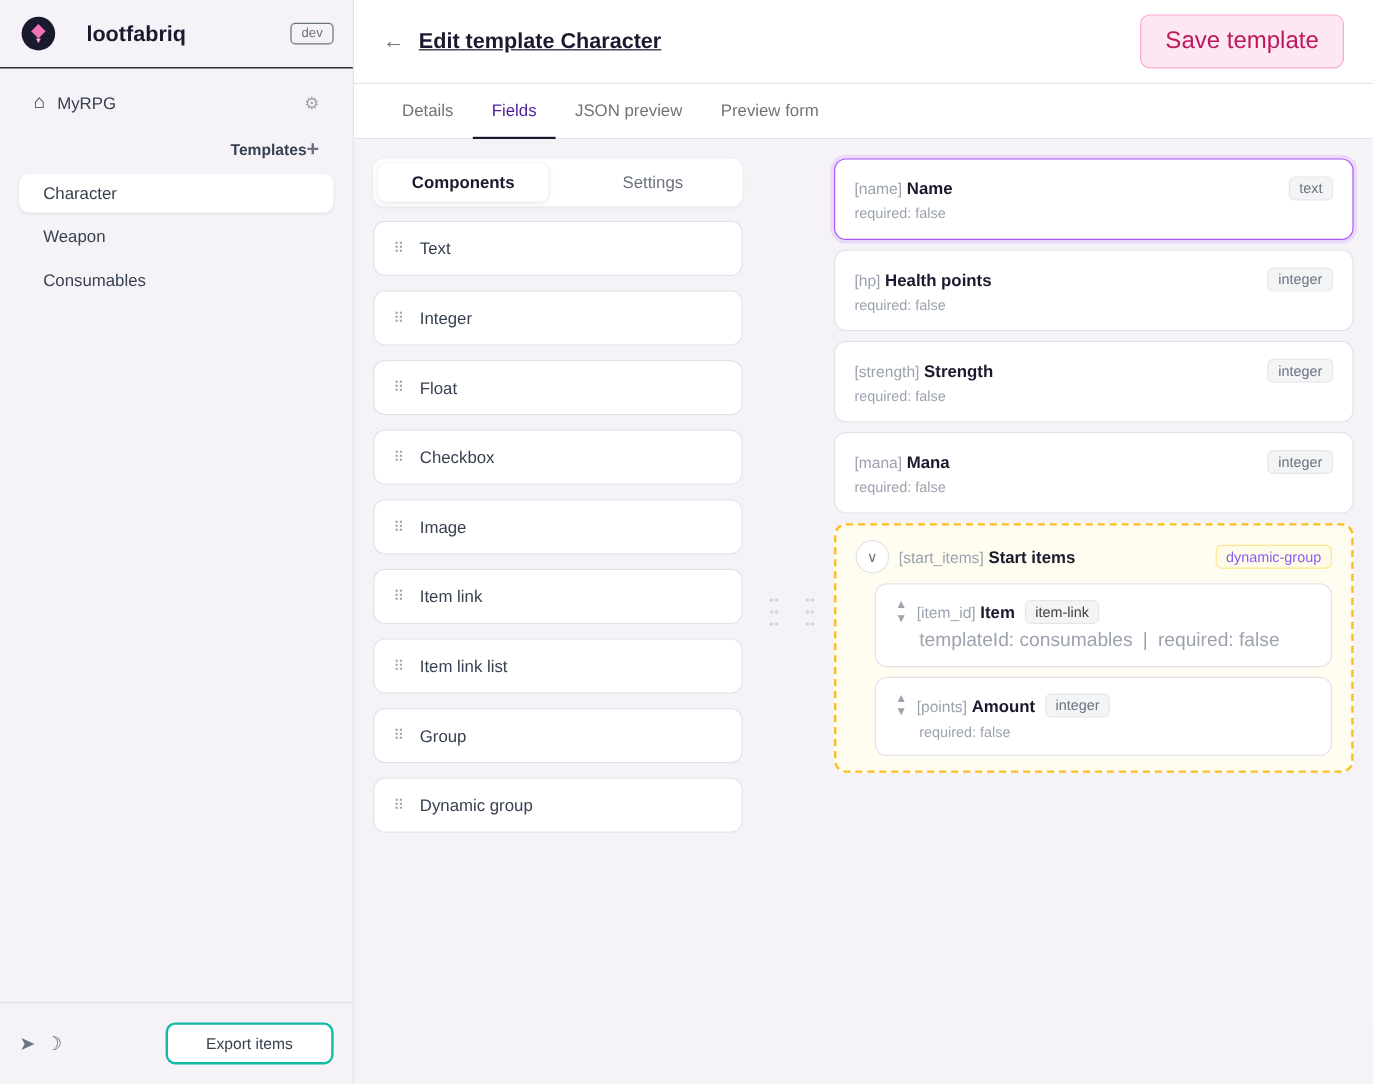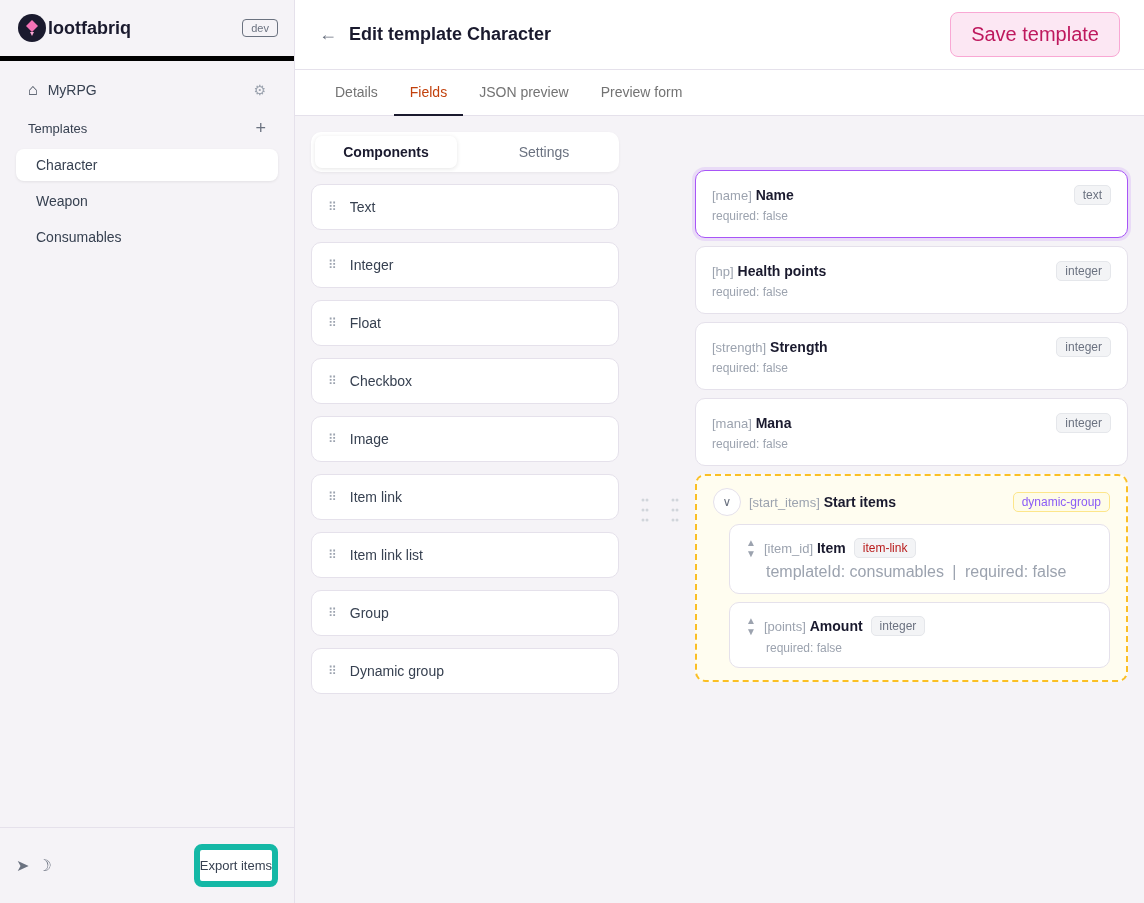--- a/index.html
+++ b/index.html
@@ -11,22 +11,22 @@
       background: #f5f3f7;
       display: flex;
       flex-direction: column;
       border-right: 1px solid #e5e1eb;
       height: 100%;
     }
     .sidebar-header {
       display: flex;
       align-items: center;
       padding: 12px 16px;
-      gap: 0;
-      border-bottom: 5px solid #000000;
+      gap: 24px;
+      border-bottom: 1px solid #000000;
     }
     .logo-icon {
       width: 32px;
       height: 32px;
     }
     .logo-text {
       font-size: 18px;
       font-weight: 700;
       color: #1a1a2e;
     }
@@ -53,24 +53,24 @@
       border-radius: 8px;
       cursor: pointer;
       font-size: 14px;
       color: #374151;
     }
     .nav-item-icon { font-size: 16px; }
     .nav-settings { margin-left: auto; color: #9ca3af; cursor: pointer; }
     .section-header {
       display: flex;
       align-items: center;
-      justify-content: space-between;
+      justify-content: flex-end;
       padding: 8px 12px;
       font-size: 13px;
-      font-weight: 400;
+      font-weight: 700;
       color: #374151;
     }
     .section-add { cursor: pointer; font-size: 18px; color: #6b7280; line-height: 1; }
     .template-item {
       display: flex;
       align-items: center;
       padding: 8px 12px 8px 20px;
       border-radius: 8px;
       cursor: pointer;
       font-size: 14px;
@@ -87,23 +87,23 @@
       padding: 16px;
       border-top: 1px solid #e5e1eb;
       display: flex;
       align-items: center;
       gap: 8px;
     }
     .footer-icon { color: #6b7280; font-size: 16px; cursor: pointer; }
     .export-btn {
       margin-left: auto;
       background: white;
-      border: 6px solid #14b8a6;
+      border: 2px solid #14b8a6;
       color: #374151;
-      padding: 8px 0;
+      padding: 8px 32px;
       border-radius: 8px;
       font-size: 13px;
       cursor: pointer;
     }
 
     
     .main {
       flex: 1;
       display: flex;
       flex-direction: column;
@@ -122,20 +122,21 @@
       color: #6b7280;
       cursor: pointer;
       font-size: 18px;
       display: flex;
       align-items: center;
     }
     .page-title {
       font-size: 18px;
       font-weight: 600;
       color: #1a1a2e;
+      text-decoration: underline;
     }
     .save-btn {
       margin-left: auto;
       background: #fce7f3;
       border: 1px solid #f9a8d4;
       color: #be185d;
       padding: 10px 20px;
       border-radius: 8px;
       font-size: 20px;
       cursor: pointer;
@@ -152,21 +153,21 @@
     }
     .tab {
       padding: 14px 16px;
       font-size: 14px;
       color: #737373;
       cursor: pointer;
       border-bottom: 2px solid transparent;
       margin-bottom: -1px;
     }
     .tab.active {
-      color: #c2410c;
+      color: #4c1d95;
       border-bottom-color: #1a1a2e;
       font-weight: 500;
     }
 
     
     .content-area {
       display: flex;
       flex: 1;
       overflow: hidden;
       background: #f5f3f7;
@@ -245,21 +246,20 @@
       border-radius: 10px;
       padding: 14px 16px;
       display: flex;
       flex-direction: column;
       gap: 4px;
       position: relative;
     }
     .field-card.selected {
       border-color: #a855f7;
       box-shadow: 0 0 0 3px rgba(168, 85, 247, 0.15);
-      margin-top: 38px;
     }
     .field-card-row {
       display: flex;
       align-items: center;
       justify-content: space-between;
       gap: 8px;
     }
     .field-name {
       font-size: 14px;
       color: #374151;
@@ -280,21 +280,21 @@
       border-radius: 5px;
       font-size: 12px;
     }
     .field-type-badge.dynamic-group {
       background: #fefce8;
       color: #8b5cf6;
       border-color: #fde68a;
     }
     .field-type-badge.item-link {
       background: #f3f4f6;
-      color: #b91c1c;
+      color: #404040;
       border-color: #e5e7eb;
     }
     .field-required {
       font-size: 12px;
       color: #9ca3af;
     }
 
     
     .panel-drag-handle {
       width: 20px;

